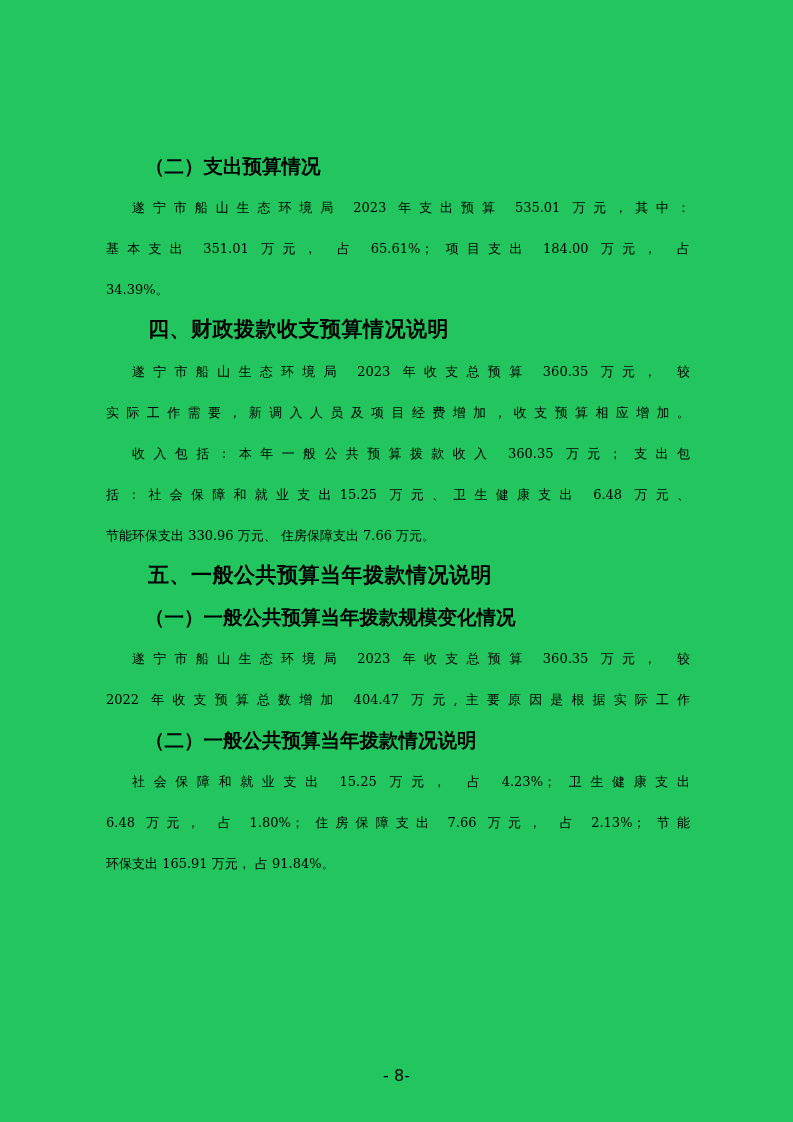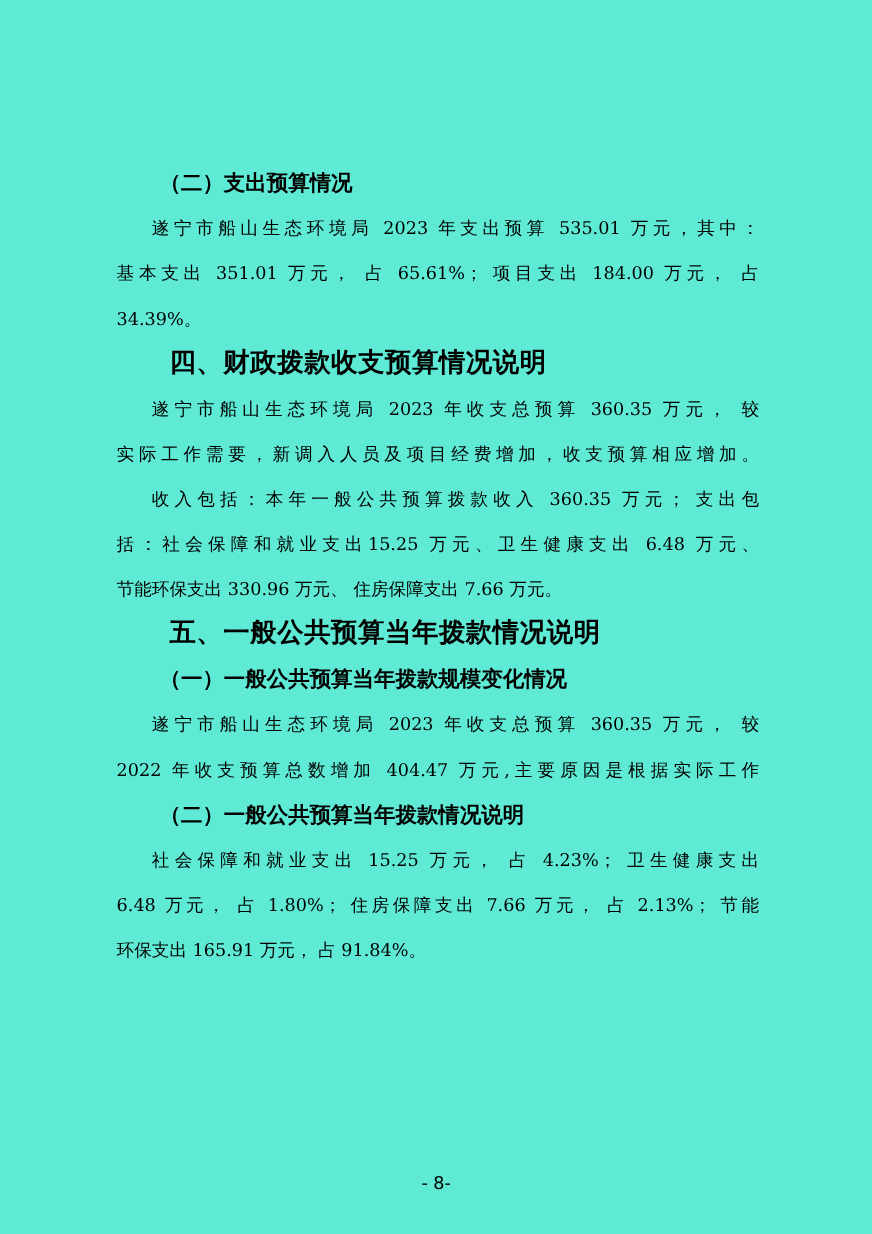--- a/index.html
+++ b/index.html
@@ -1,33 +1,33 @@
 <!DOCTYPE html>
 <html><head>
 <meta charset="utf-8">
 <style>
   html,body{margin:0;padding:0;background:#ffffff;}
   body{
     width:793px;height:1122px;position:relative;overflow:hidden;
     font-family:"DejaVu Serif","Liberation Serif",serif;
     color:#000000;
   }
-  .page{position:absolute;left:0;top:0;width:793px;height:1122px;background:#5eead4;}
+  .page{position:absolute;left:0;top:0;width:793px;height:1122px;background:#22c55e;}
   .content{
     position:absolute;left:106px;top:146px;width:584px;
   }
   .line{
-    height:41px;line-height:41px;font-size:16px;
+    height:41px;line-height:41px;font-size:13px;
     overflow:hidden;white-space:normal;
   }
   .full{text-align:justify;text-align-last:justify;}
   .ind{text-indent:2em;}
   .h-hei{
-    font-family:Liberation Serif, serif;
-    font-weight:bold;font-size:24px;height:41px;line-height:41px;text-indent:2em;
+    font-family:Liberation Mono, monospace;
+    font-weight:bold;font-size:21px;height:41px;line-height:41px;text-indent:2em;
     letter-spacing:0.5px;
   }
   .h-kai{
     font-family:"DejaVu Serif","Liberation Serif",serif;
     font-weight:bold;font-size:19.5px;height:41px;line-height:41px;text-indent:2em;
   }
   .footer{
     position:absolute;left:0;top:1066px;width:793px;text-align:center;
     font-family:"DejaVu Sans","Liberation Sans",sans-serif;
     font-size:16px;line-height:20px;color:#000000;

